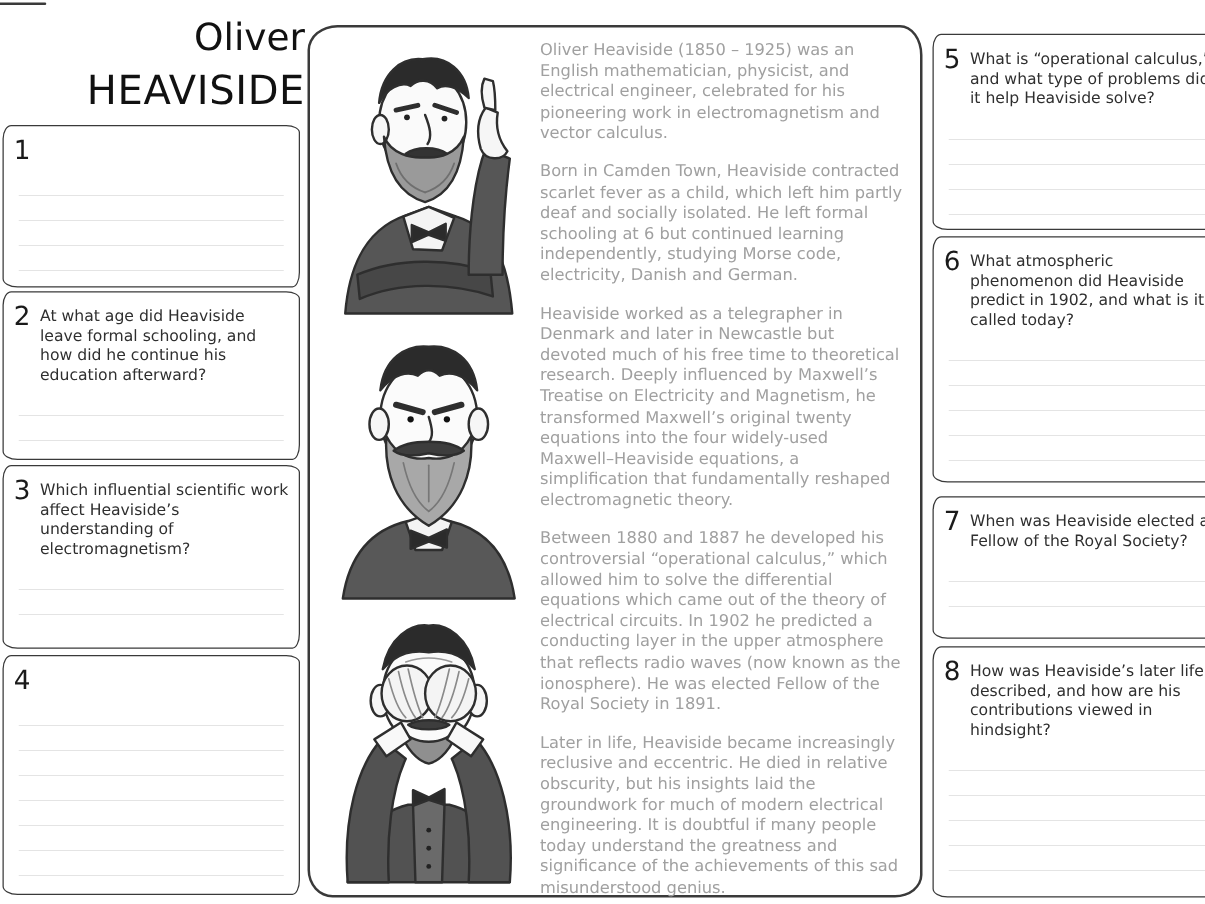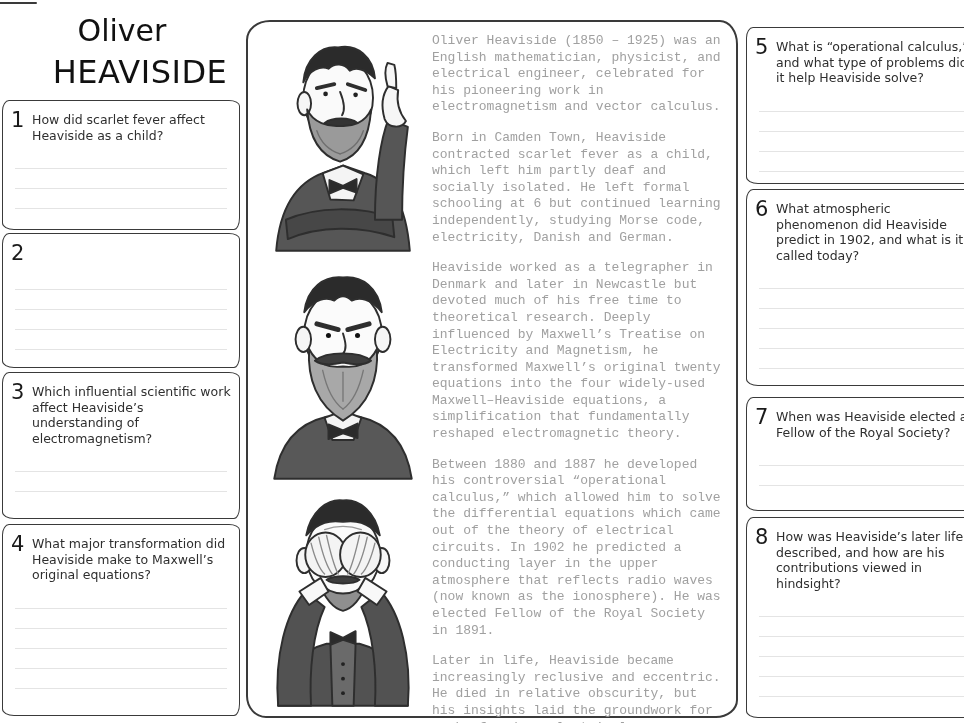--- a/index.html
+++ b/index.html
@@ -1,20 +1,20 @@
 <!DOCTYPE html>
 <html><head>
 <meta charset="utf-8">
 <style>
   html,body{margin:0;padding:0;background:#fff;}
   #page{position:relative;width:964px;height:723px;overflow:hidden;background:#ffffff;
         font-family:"DejaVu Sans","Liberation Sans",sans-serif;}
 
   
-  .title{position:absolute;left:0;top:14px;width:244px;text-align:center;color:#111;}
+  .title{position:absolute;left:0;top:14px;width:244px;text-align:right;color:#111;}
   .t1{font-size:30px;line-height:34px;}
   .t2{font-size:32px;line-height:48px;letter-spacing:.5px;margin-left:36px;}
 
   
   .edge-frag{position:absolute;left:0;top:2px;width:37px;height:2px;background:#3a3a3a;border-radius:0 2px 2px 0;}
 
   
   .qbox{position:absolute;box-sizing:border-box;border:1.7px solid #3a3a3a;background:#fff;
         display:flex;flex-direction:column;
         border-radius:7px 11px 6px 12px / 11px 6px 12px 7px;}
@@ -29,21 +29,21 @@
 
   .q-head{display:flex;align-items:flex-start;gap:8px;padding:8px 8px 0 8px;}
   .q-num{font-size:21px;line-height:22px;color:#1a1a1a;min-width:13px;}
   .q-text{font-size:12.5px;line-height:15.6px;color:#2f2f2f;padding-top:3px;}
   .answer-lines{flex:1;margin:6px 12px 10px 12px;
     background:repeating-linear-gradient(to bottom,transparent 0,transparent 19px,#e4e4e4 19px,#e4e4e4 20px);}
 
   
   .panel{position:absolute;left:246px;top:20px;width:492px;height:698px;box-sizing:border-box;
          border:2px solid #3a3a3a;background:#fff;
-         border-radius:24px 18px 22px 20px / 20px 24px 18px 22px;font-family:Liberation Mono, monospace;}
+         border-radius:24px 18px 22px 20px / 20px 24px 18px 22px;}
   .portraits{position:absolute;left:8px;top:8px;width:174px;bottom:8px;
              display:flex;flex-direction:column;gap:5px;}
   .portrait{flex:1;min-height:0;}
   .portrait svg{width:100%;height:100%;display:block;}
 
   .bio{position:absolute;left:184px;right:13px;top:11px;}
   .bio p{margin:0 0 14px 0;font-size:13px;line-height:16.6px;color:#a0a0a0;}
   .bio p:last-child{margin-bottom:0;}
 </style>
 </head>
@@ -54,44 +54,43 @@
   <div class="edge-frag"></div>
 
   <div class="title">
     <div class="t1">Oliver</div>
     <div class="t2">HEAVISIDE</div>
   </div>
 
   <div class="qbox q1">
     <div class="q-head">
       <span class="q-num">1</span>
-      <span class="q-text">How did scarlet fever affect Heaviside as a child?</span>
     </div>
     <div class="answer-lines"></div>
   </div>
 
   <div class="qbox q2">
     <div class="q-head">
       <span class="q-num">2</span>
+      <span class="q-text">At what age did Heaviside leave formal schooling, and how did he continue his education afterward?</span>
     </div>
     <div class="answer-lines"></div>
   </div>
 
   <div class="qbox q3">
     <div class="q-head">
       <span class="q-num">3</span>
       <span class="q-text">Which influential scientific work affect Heaviside’s understanding of electromagnetism?</span>
     </div>
     <div class="answer-lines"></div>
   </div>
 
   <div class="qbox q4">
     <div class="q-head">
       <span class="q-num">4</span>
-      <span class="q-text">What major transformation did Heaviside make to Maxwell’s original equations?</span>
     </div>
     <div class="answer-lines"></div>
   </div>
 
   <div class="qbox q5">
     <div class="q-head">
       <span class="q-num">5</span>
       <span class="q-text">What is “operational calculus,” and what type of problems did it help Heaviside solve?</span>
     </div>
     <div class="answer-lines"></div>

